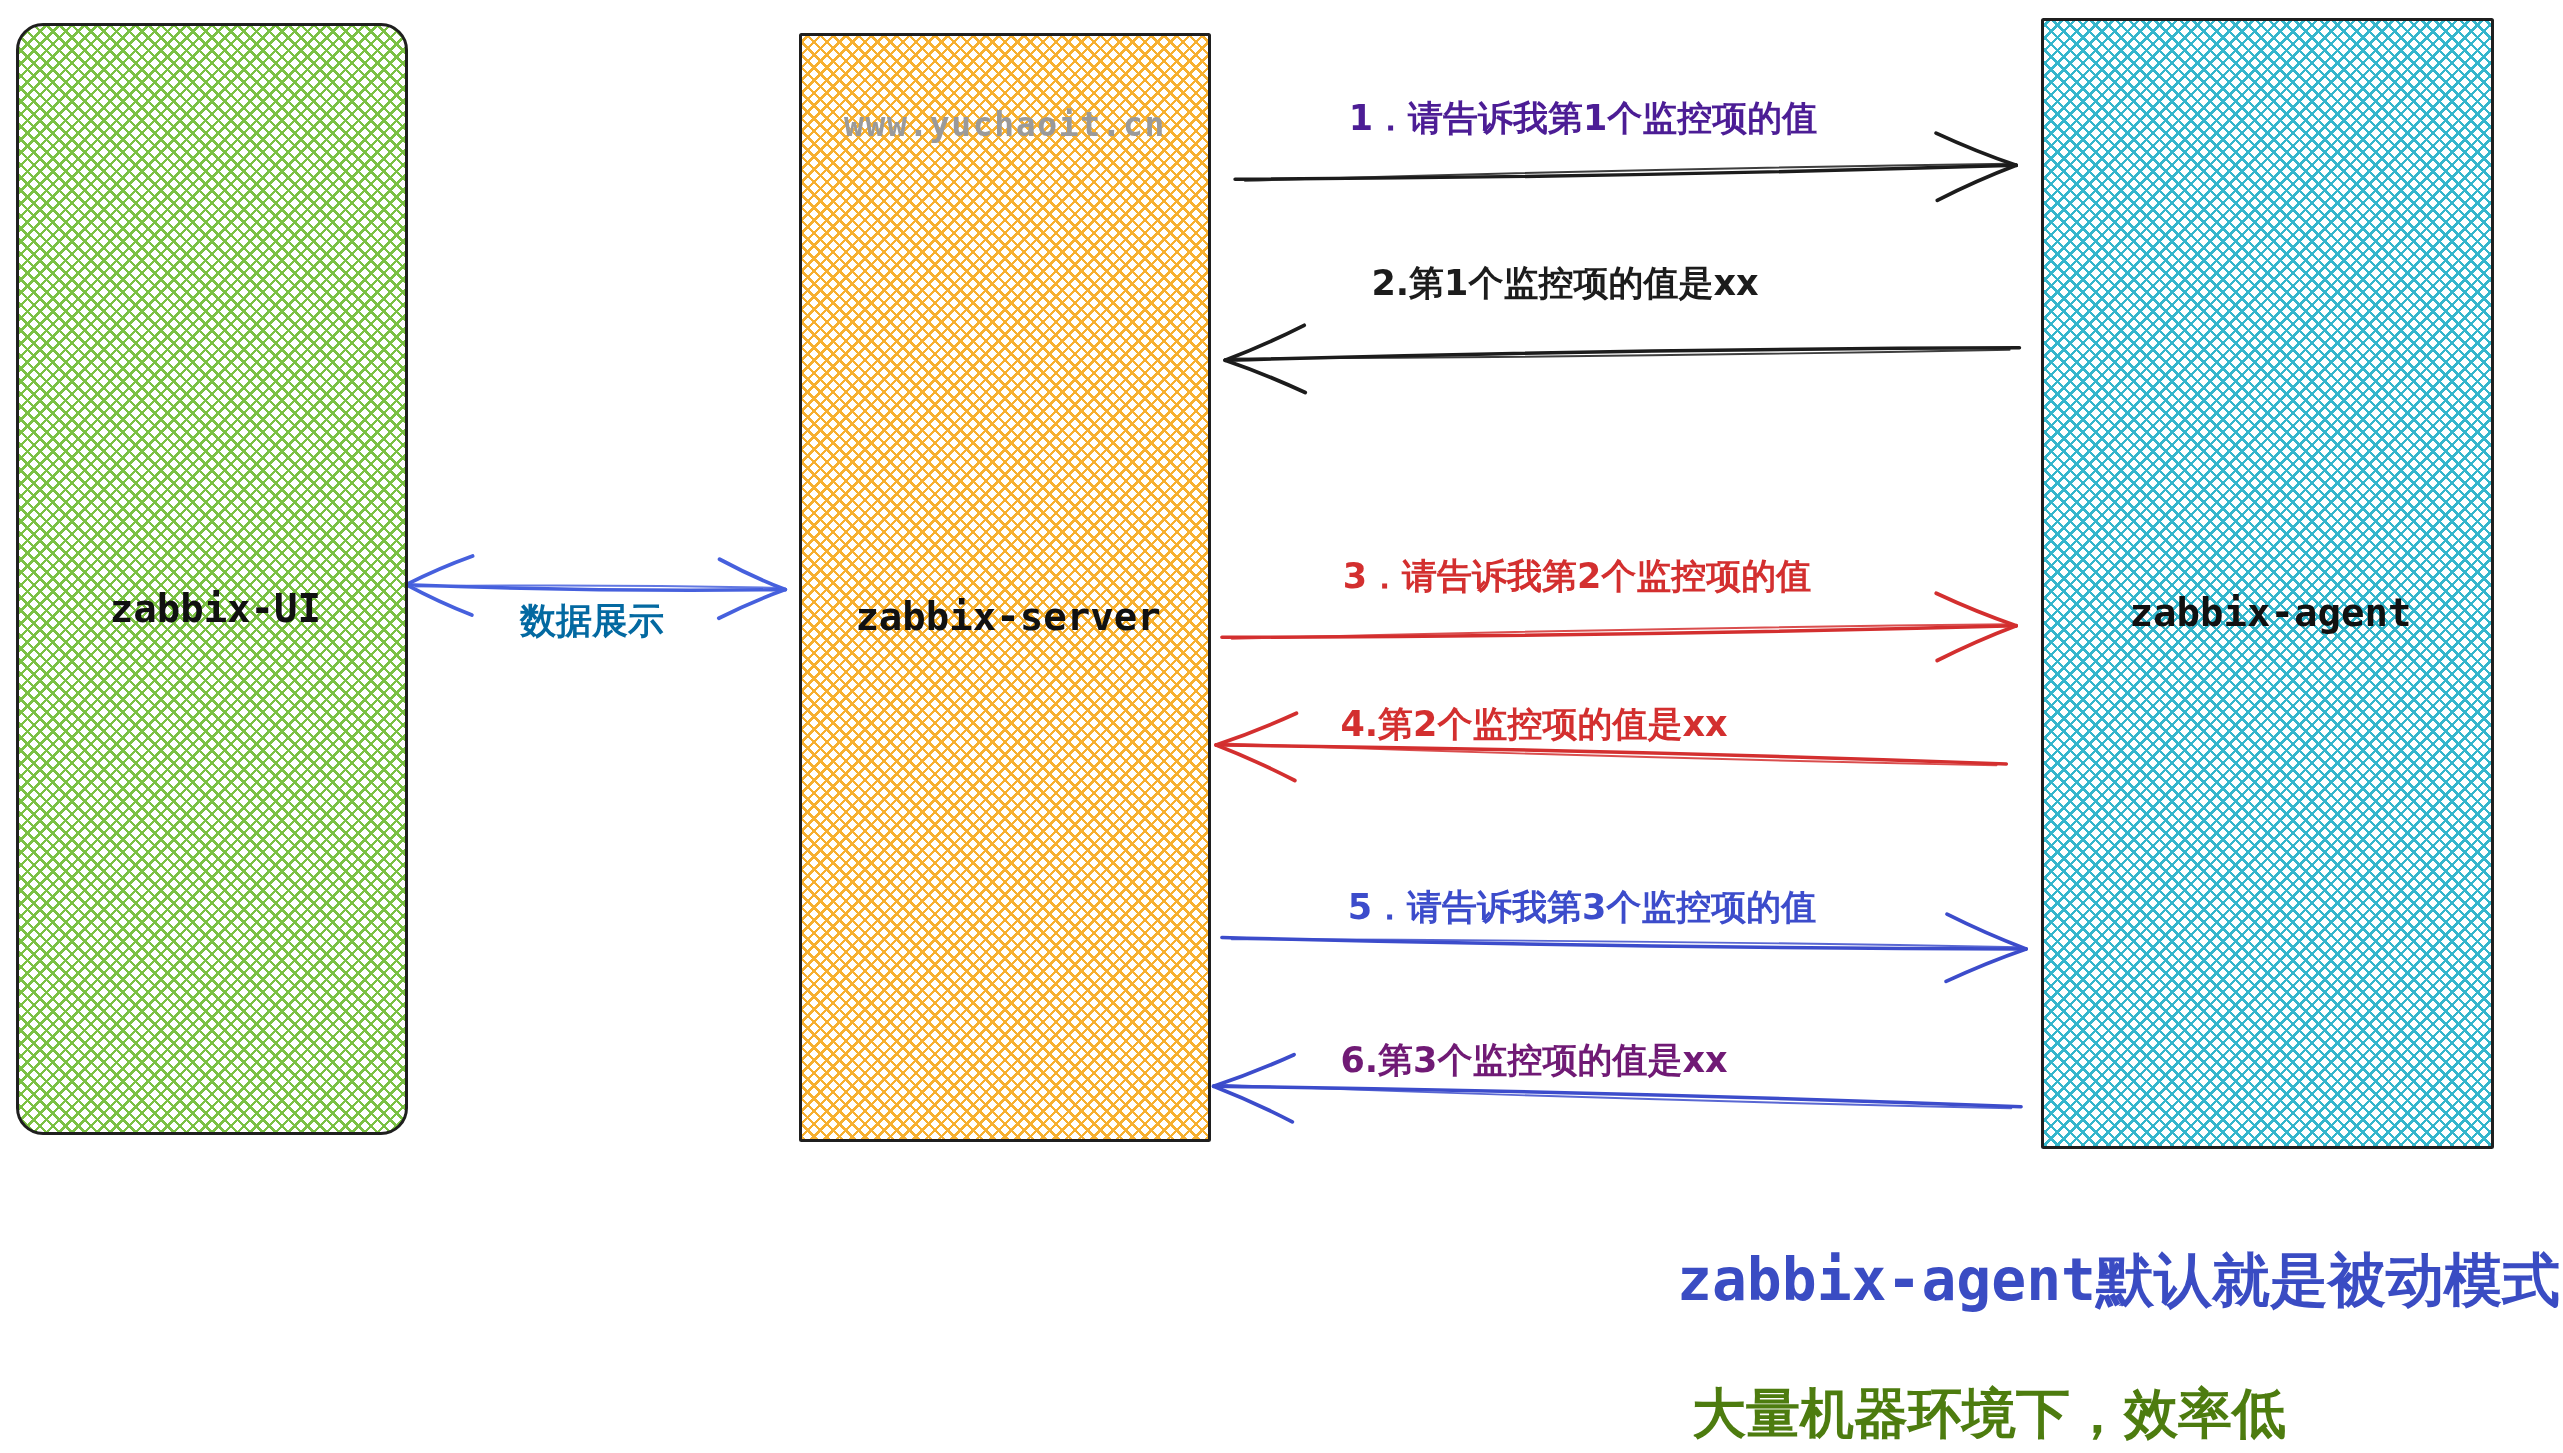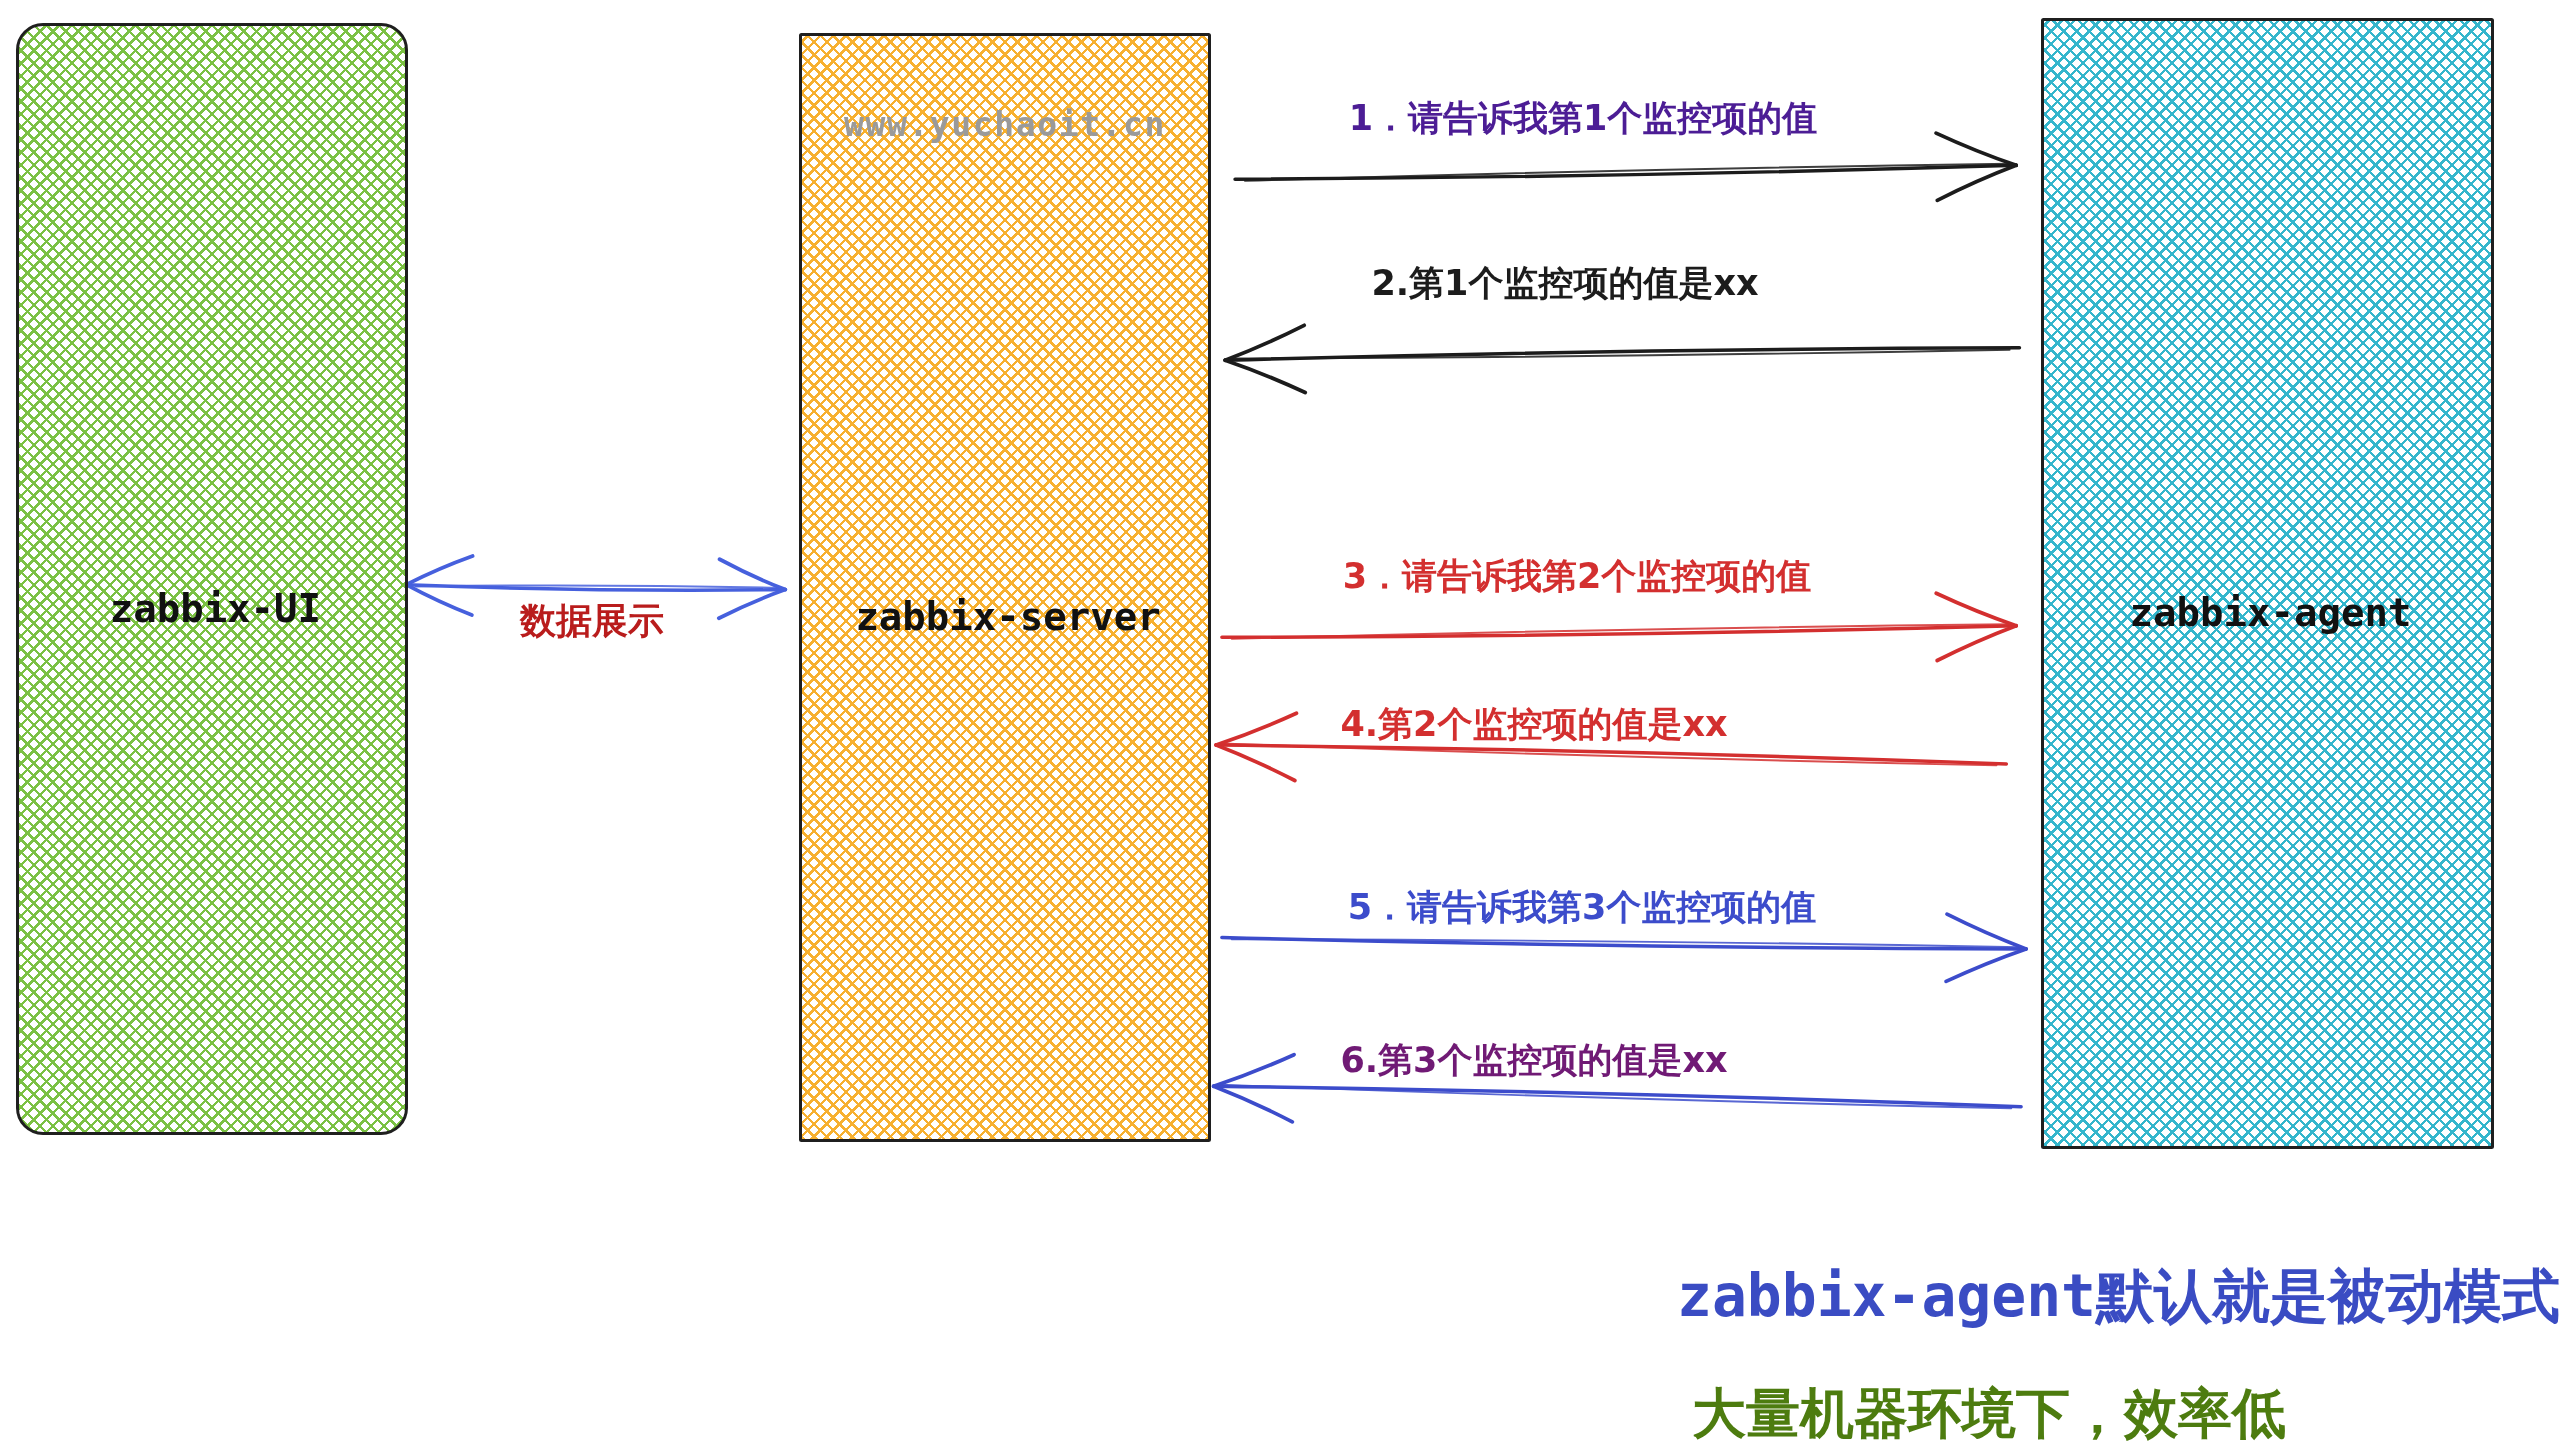--- a/index.html
+++ b/index.html
@@ -106,19 +106,19 @@
   <div class="box-label">zabbix-agent</div>
 </div>
 
 <div class="msg-label" style="left: 1583px; top: 118px; color: #4c1d95;">1．请告诉我第1个监控项的值</div>
 <div class="msg-label" style="left: 1553px; top: 283px; color: rgb(28, 28, 28); margin-left: 12px;">2.第1个监控项的值是xx</div>
 <div class="msg-label" style="left: 1577px; top: 576px; color: rgb(211, 47, 47);">3．请告诉我第2个监控项的值</div>
 <div class="msg-label" style="left: 1534px; top: 715px; color: rgb(211, 47, 47); margin-top: 9px;">4.第2个监控项的值是xx</div>
 <div class="msg-label" style="left: 1582px; top: 907px; color: rgb(60, 76, 203);">5．请告诉我第3个监控项的值</div>
 <div class="msg-label" style="left: 1534px; top: 1060px; color: #701a75;">6.第3个监控项的值是xx</div>
 
-<div class="link-label" id="link-label" style="left: 592px; top: 621px; color: #b91c1c; text-align: right;">数据展示</div>
+<div class="link-label" id="link-label" style="left: 592px; top: 621px; color: #0369a1; text-align: right;">数据展示</div>
 
-<div class="note-line" id="note-1" style="color: rgb(58, 76, 195); margin-top: 16px;">
+<div class="note-line" id="note-1" style="color: rgb(58, 76, 195);">
   <span class="code">zabbix-agent</span><span>默认就是被动模式</span>
 </div>
 <div class="note-line" id="note-2" style="color: #4d7c0f;">大量机器环境下，效率低</div>
 
 
 </body></html>

